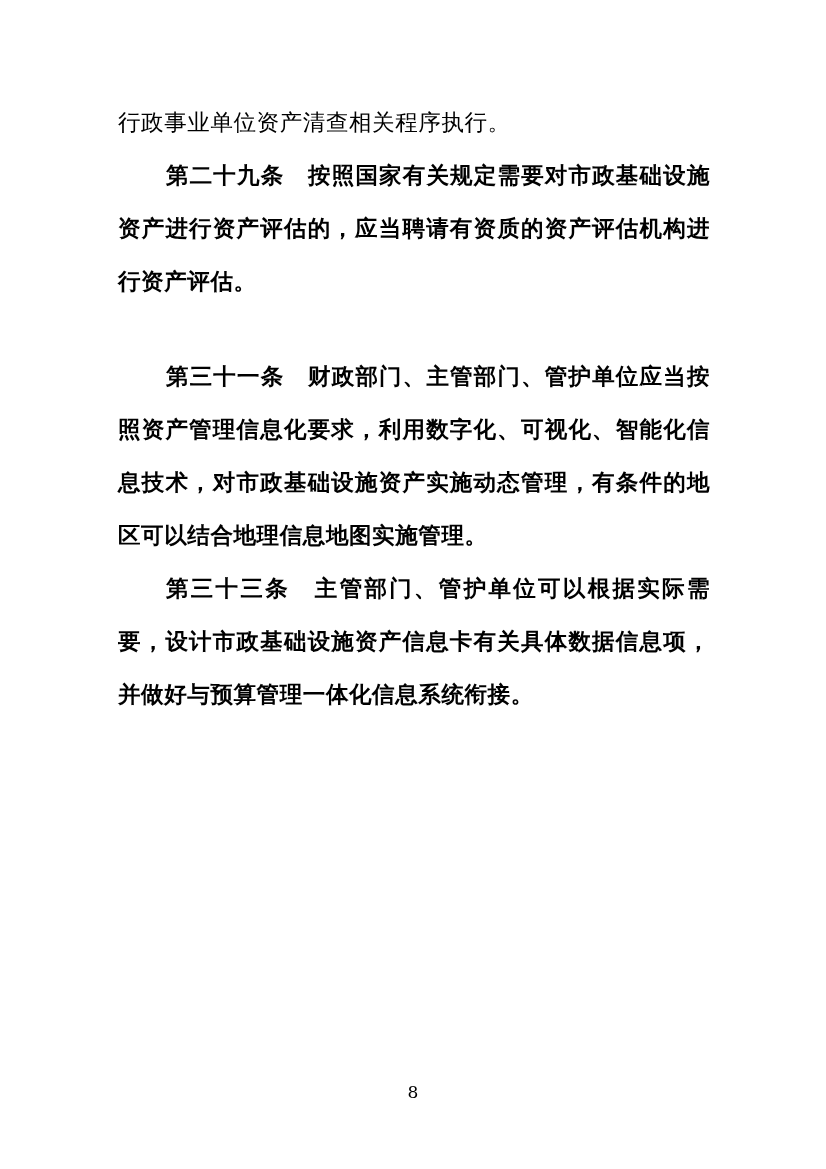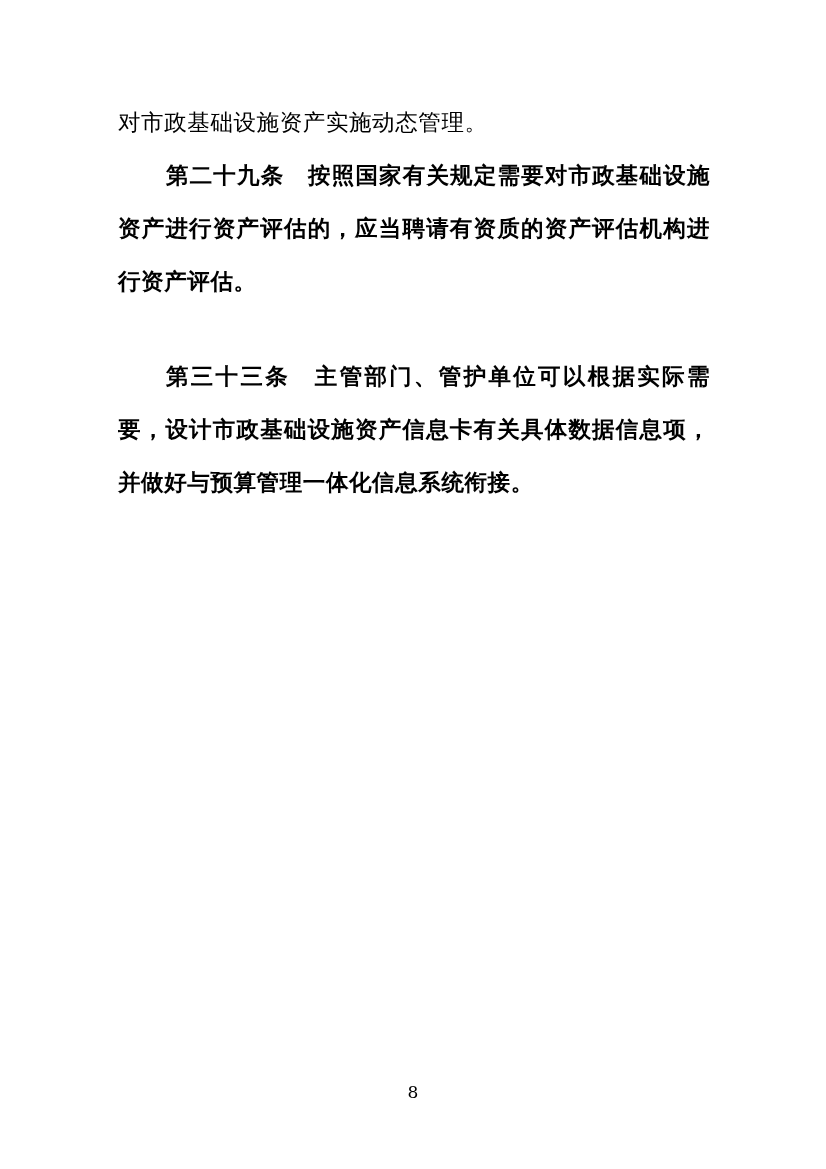--- a/index.html
+++ b/index.html
@@ -57,28 +57,29 @@
     font-family: "DejaVu Serif", "Liberation Serif", serif;
     color: #000000;
   }
 </style>
 </head>
 <body>
 
 <div class="page">
   <div class="content">
 
-    <p class="para">对市政基础设施资产实施动态管理。</p>
+    <p class="para">行政事业单位资产清查相关程序执行。</p>
 
     <p class="para indent">第二十九条　按照国家有关规定需要对市政基础设施资产进行资产评估的，应当聘请有资质的资产评估机构进行资产评估。</p>
 
 
     <div class="spacer-chapter"></div>
 
 
+    <p class="para indent">第三十一条　财政部门、主管部门、管护单位应当按照资产管理信息化要求，利用数字化、可视化、智能化信息技术，对市政基础设施资产实施动态管理，有条件的地区可以结合地理信息地图实施管理。</p>
 
 
     <p class="para indent">第三十三条　主管部门、管护单位可以根据实际需要，设计市政基础设施资产信息卡有关具体数据信息项，并做好与预算管理一体化信息系统衔接。</p>
 
   </div>
 
   <div class="page-number">8</div>
 </div>
 
 </body></html>

